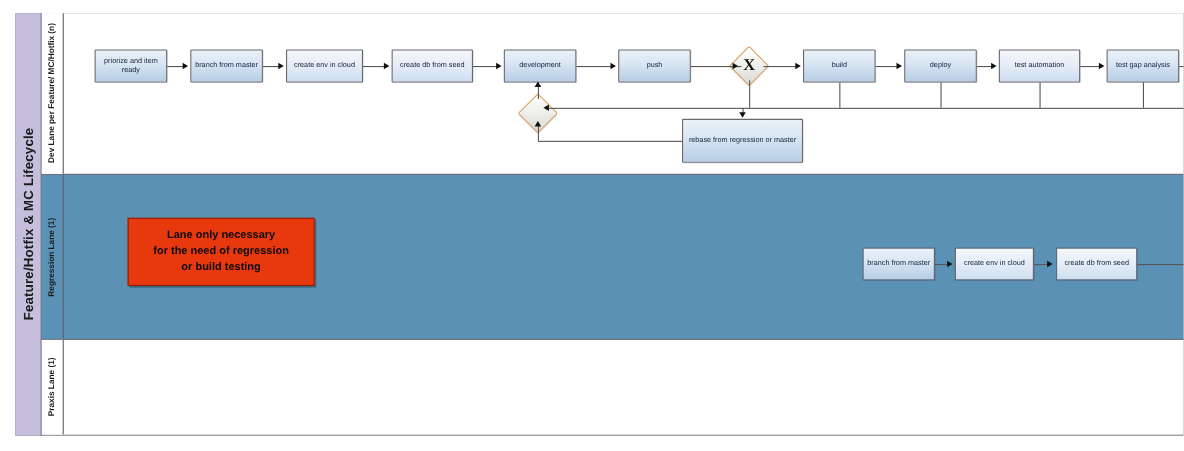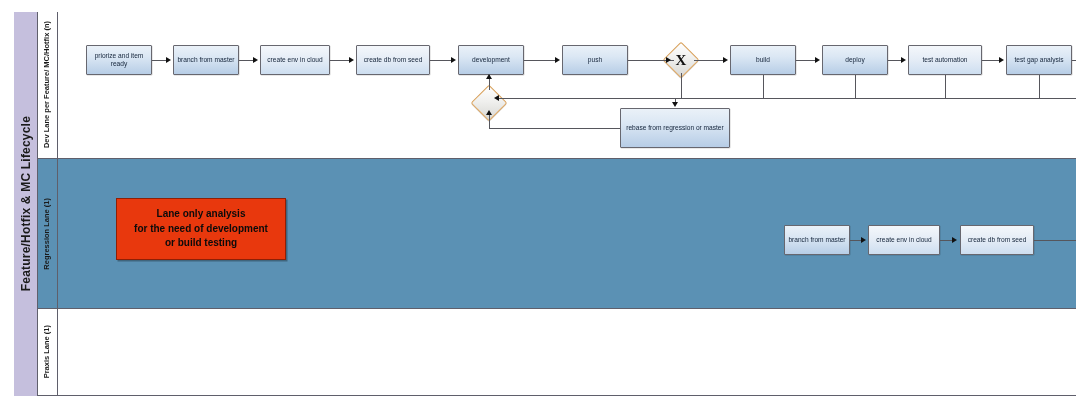--- a/index.html
+++ b/index.html
@@ -169,22 +169,22 @@
   </div>
 
   <div class="lane" id="lane-reg">
     <div class="lane-head">
       <span class="lane-head-label">Regression Lane (1)</span>
     </div>
     <div class="lane-body">
 
       <div class="annot" style="left:58px;top:39px;width:170px;height:62px;">
         <div>
-          <div>Lane only analysis</div>
-          <div>for the need of development</div>
+          <div>Lane only necessary</div>
+          <div>for the need of regression</div>
           <div>or build testing</div>
         </div>
       </div>
 
       <div class="task" style="left:726px;top:66px;width:66px;height:30px;">branch from master</div>
 
       <div class="task flat" style="left:810px;top:66px;width:72px;height:30px;">create env in cloud</div>
 
       <div class="task flat" style="left:902px;top:66px;width:74px;height:30px;">create db from seed</div>
 

